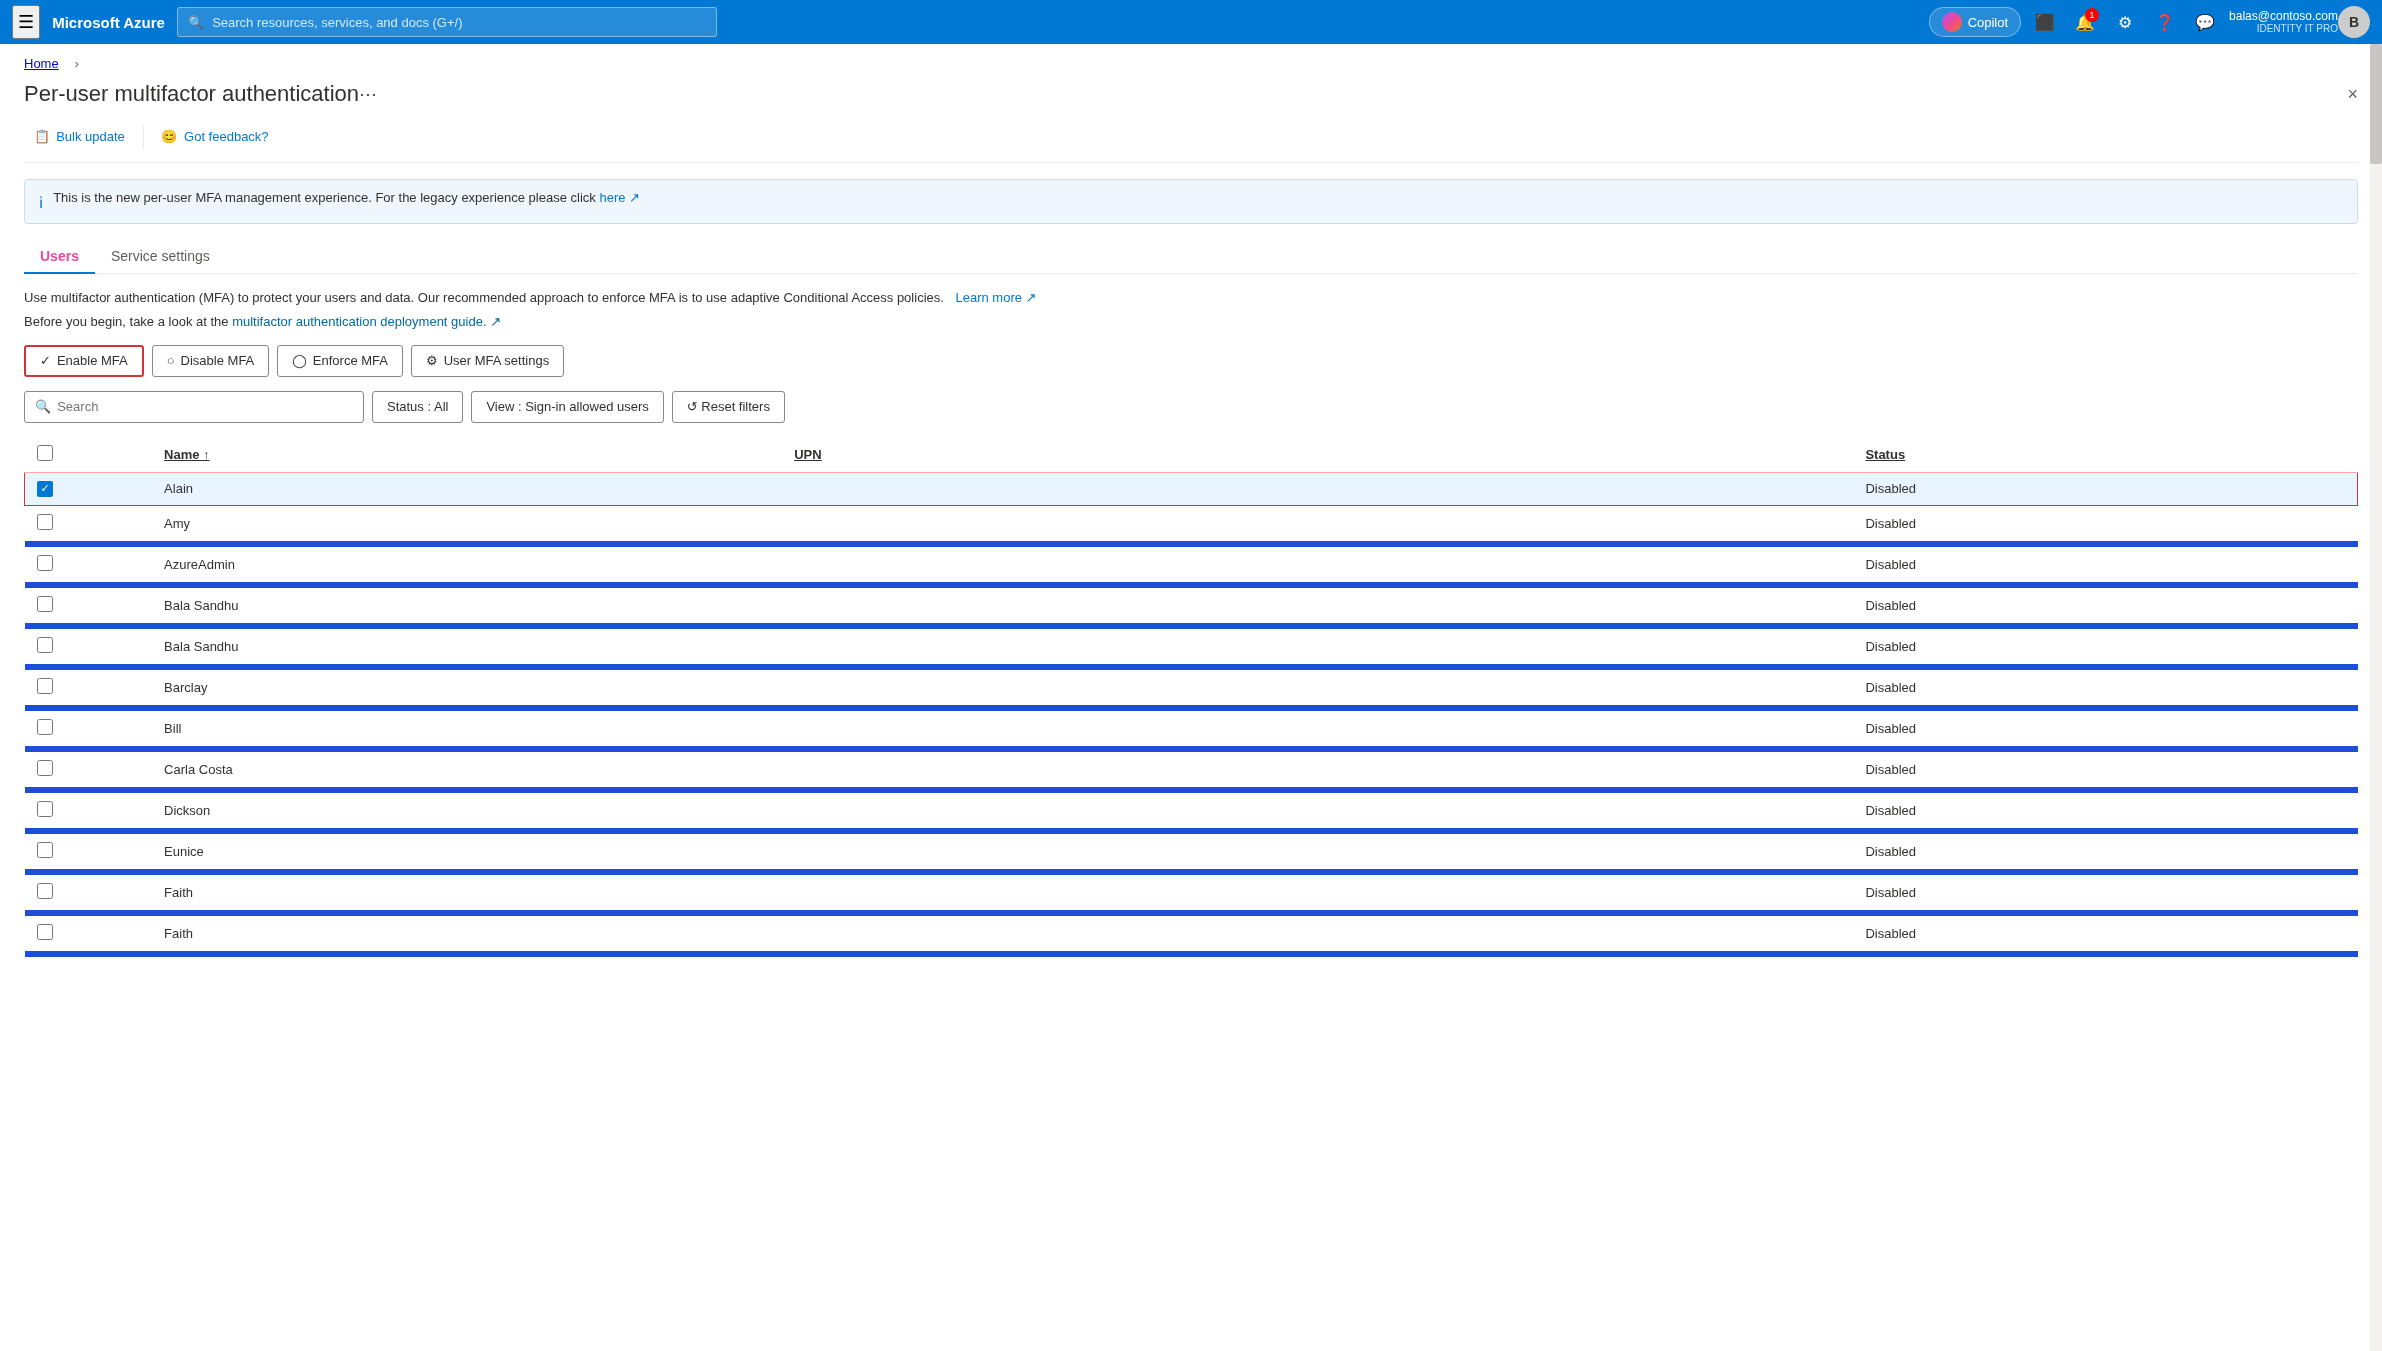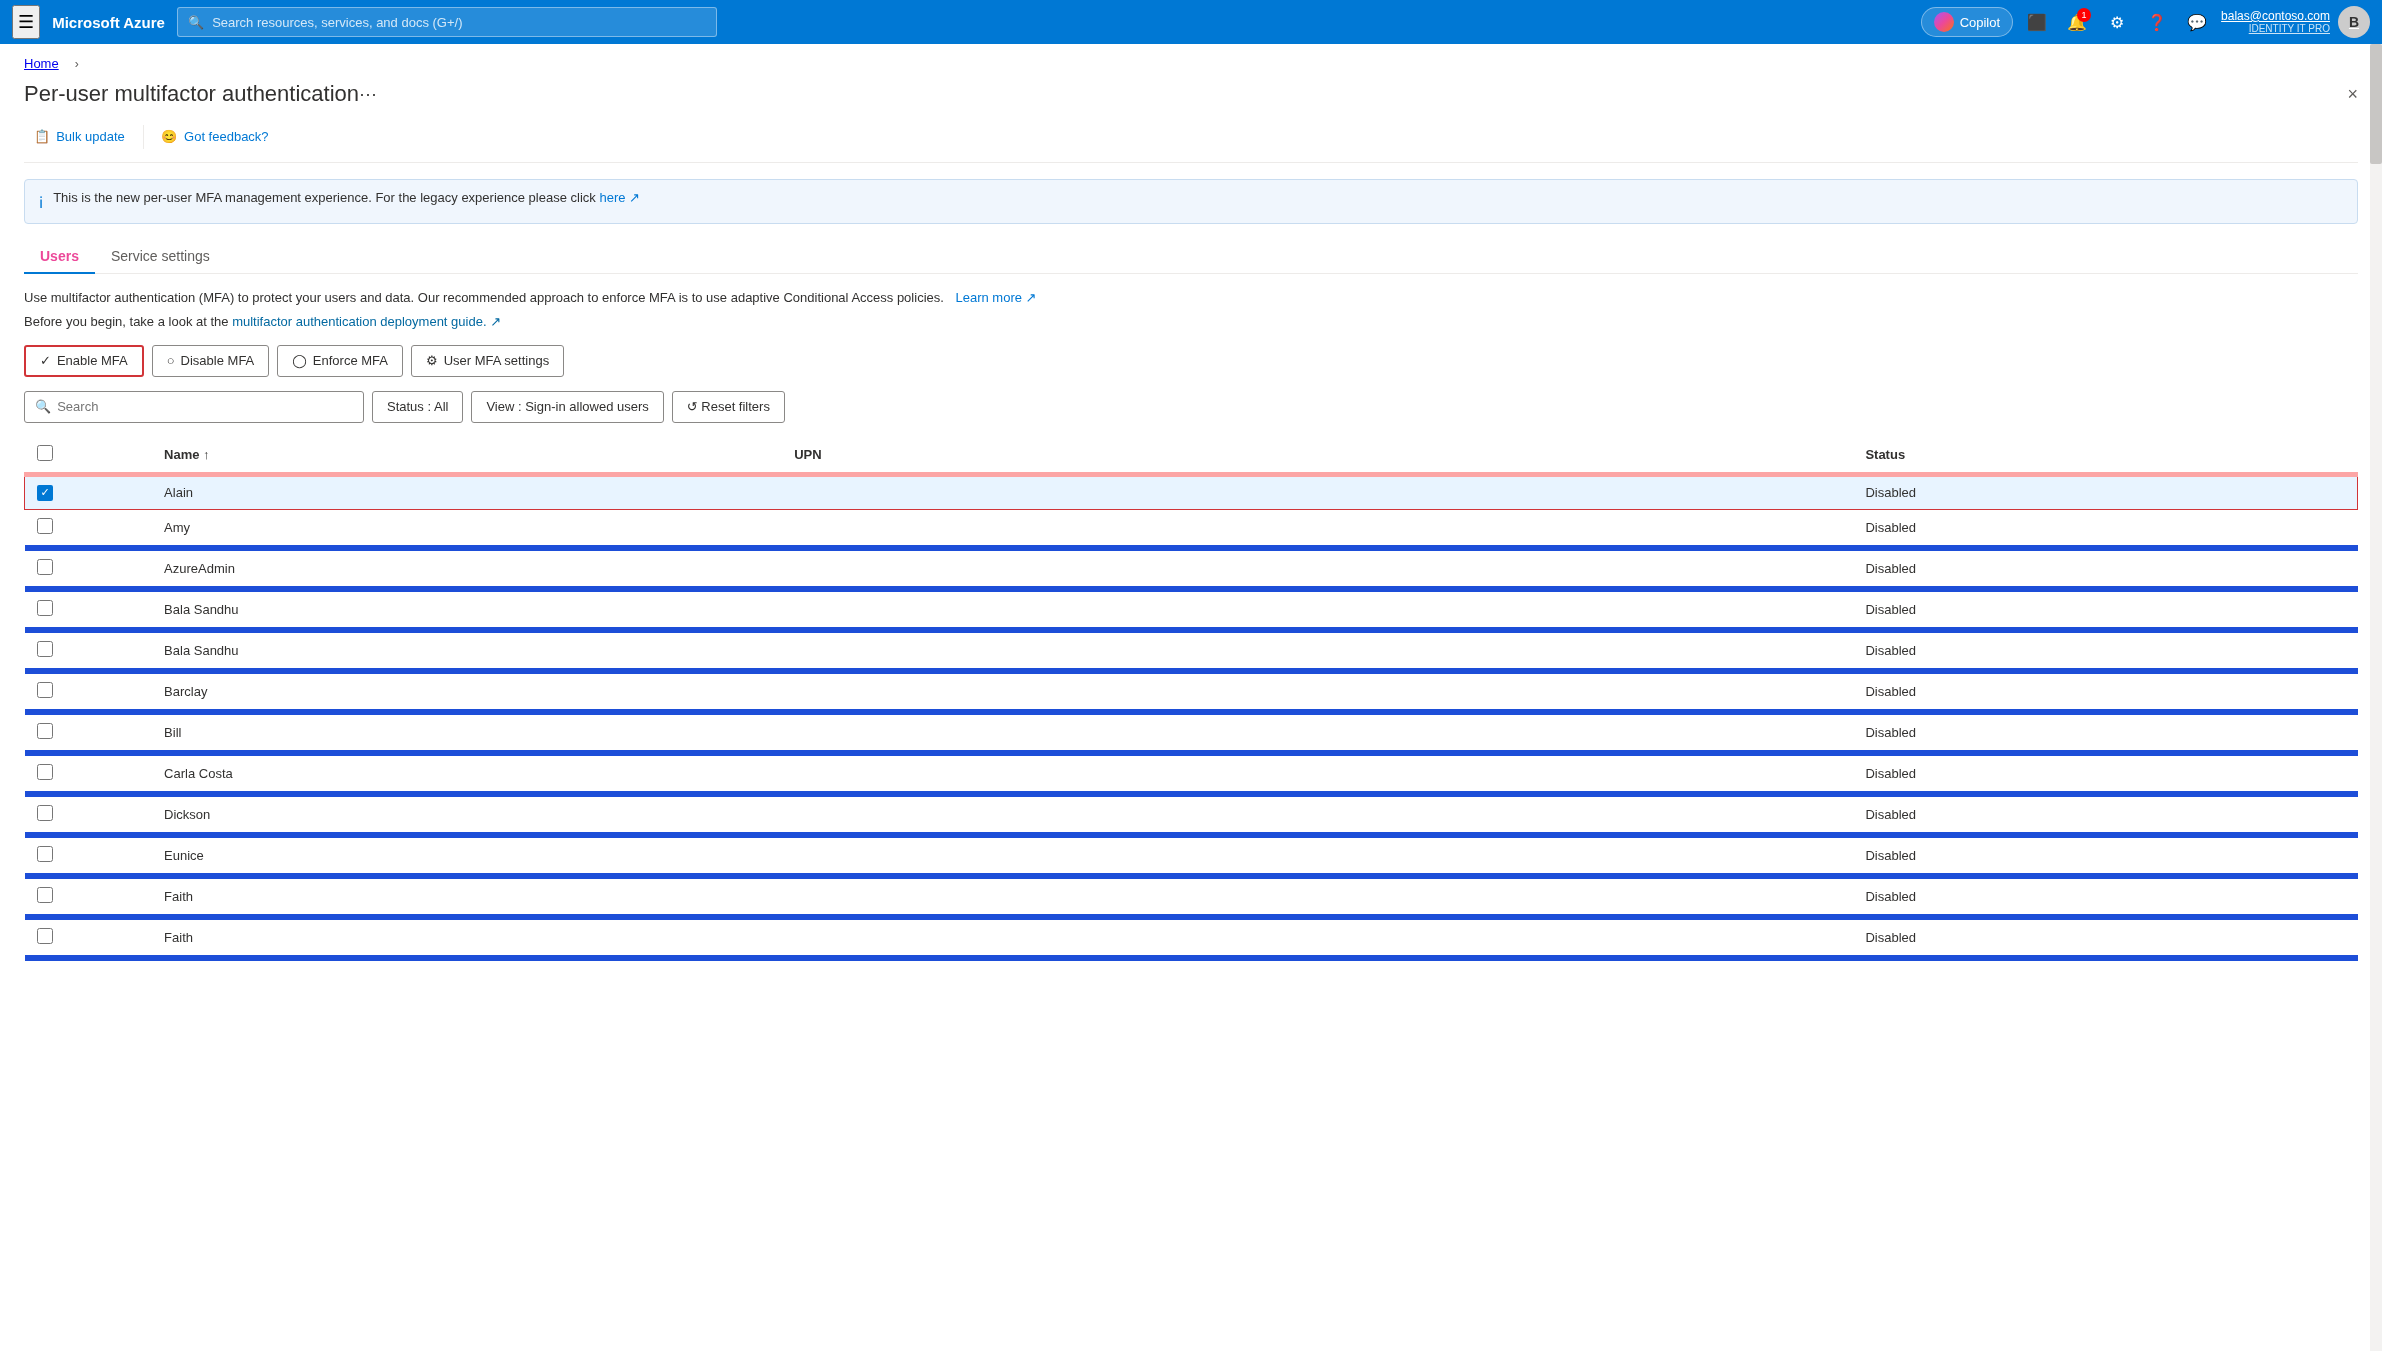--- a/index.html
+++ b/index.html
@@ -43,21 +43,21 @@
       display: flex; align-items: center; gap: 6px;
       background: rgba(255,255,255,0.15);
       border: 1px solid rgba(255,255,255,0.4);
       border-radius: 16px; padding: 4px 12px;
       color: #fff; cursor: pointer; font-size: 13px;
     }
     .copilot-icon {
       width: 20px; height: 20px; border-radius: 50%;
       background: linear-gradient(135deg, #a855f7, #ec4899, #f97316);
     }
-    .user-info { display: flex; align-items: center; gap: 8px; cursor: pointer; text-decoration: underline; }
+    .user-info { display: flex; align-items: center; cursor: pointer; }
     .user-text { text-align: right; line-height: 1.2; }
     .user-email { font-size: 12px; }
     .user-role { font-size: 10px; opacity: 0.8; }
     .user-avatar {
       width: 32px; height: 32px; border-radius: 50%;
       background: #ccc; display: flex; align-items: center; justify-content: center;
       font-size: 14px; font-weight: bold; color: #333;
     }
 
     
@@ -135,22 +135,23 @@
       font-size: 13px; color: #323130; cursor: pointer;
       height: 32px;
     }
 
     
     .table-container { width: 100%; }
     table { width: 100%; border-collapse: collapse; }
     thead th {
       text-align: left; padding: 8px 12px;
       font-size: 13px; font-weight: 600; color: #323130;
-      border-bottom: 5px solid #fca5a5;
+      border-bottom: 1px solid #fca5a5;
       white-space: nowrap;
+      text-decoration: underline;
     }
     .th-checkbox { width: 40px; }
     .th-name { width: 200px; }
     .th-upn { width: 340px; }
     .th-status { width: 160px; }
 
     tbody tr { border-bottom: 6px solid #1d4ed8; }
     tbody tr.selected { background: #e8f4ff; border: 1px solid #d13438; }
     tbody td { padding: 8px 12px; font-size: 13px; color: #323130; }
 

